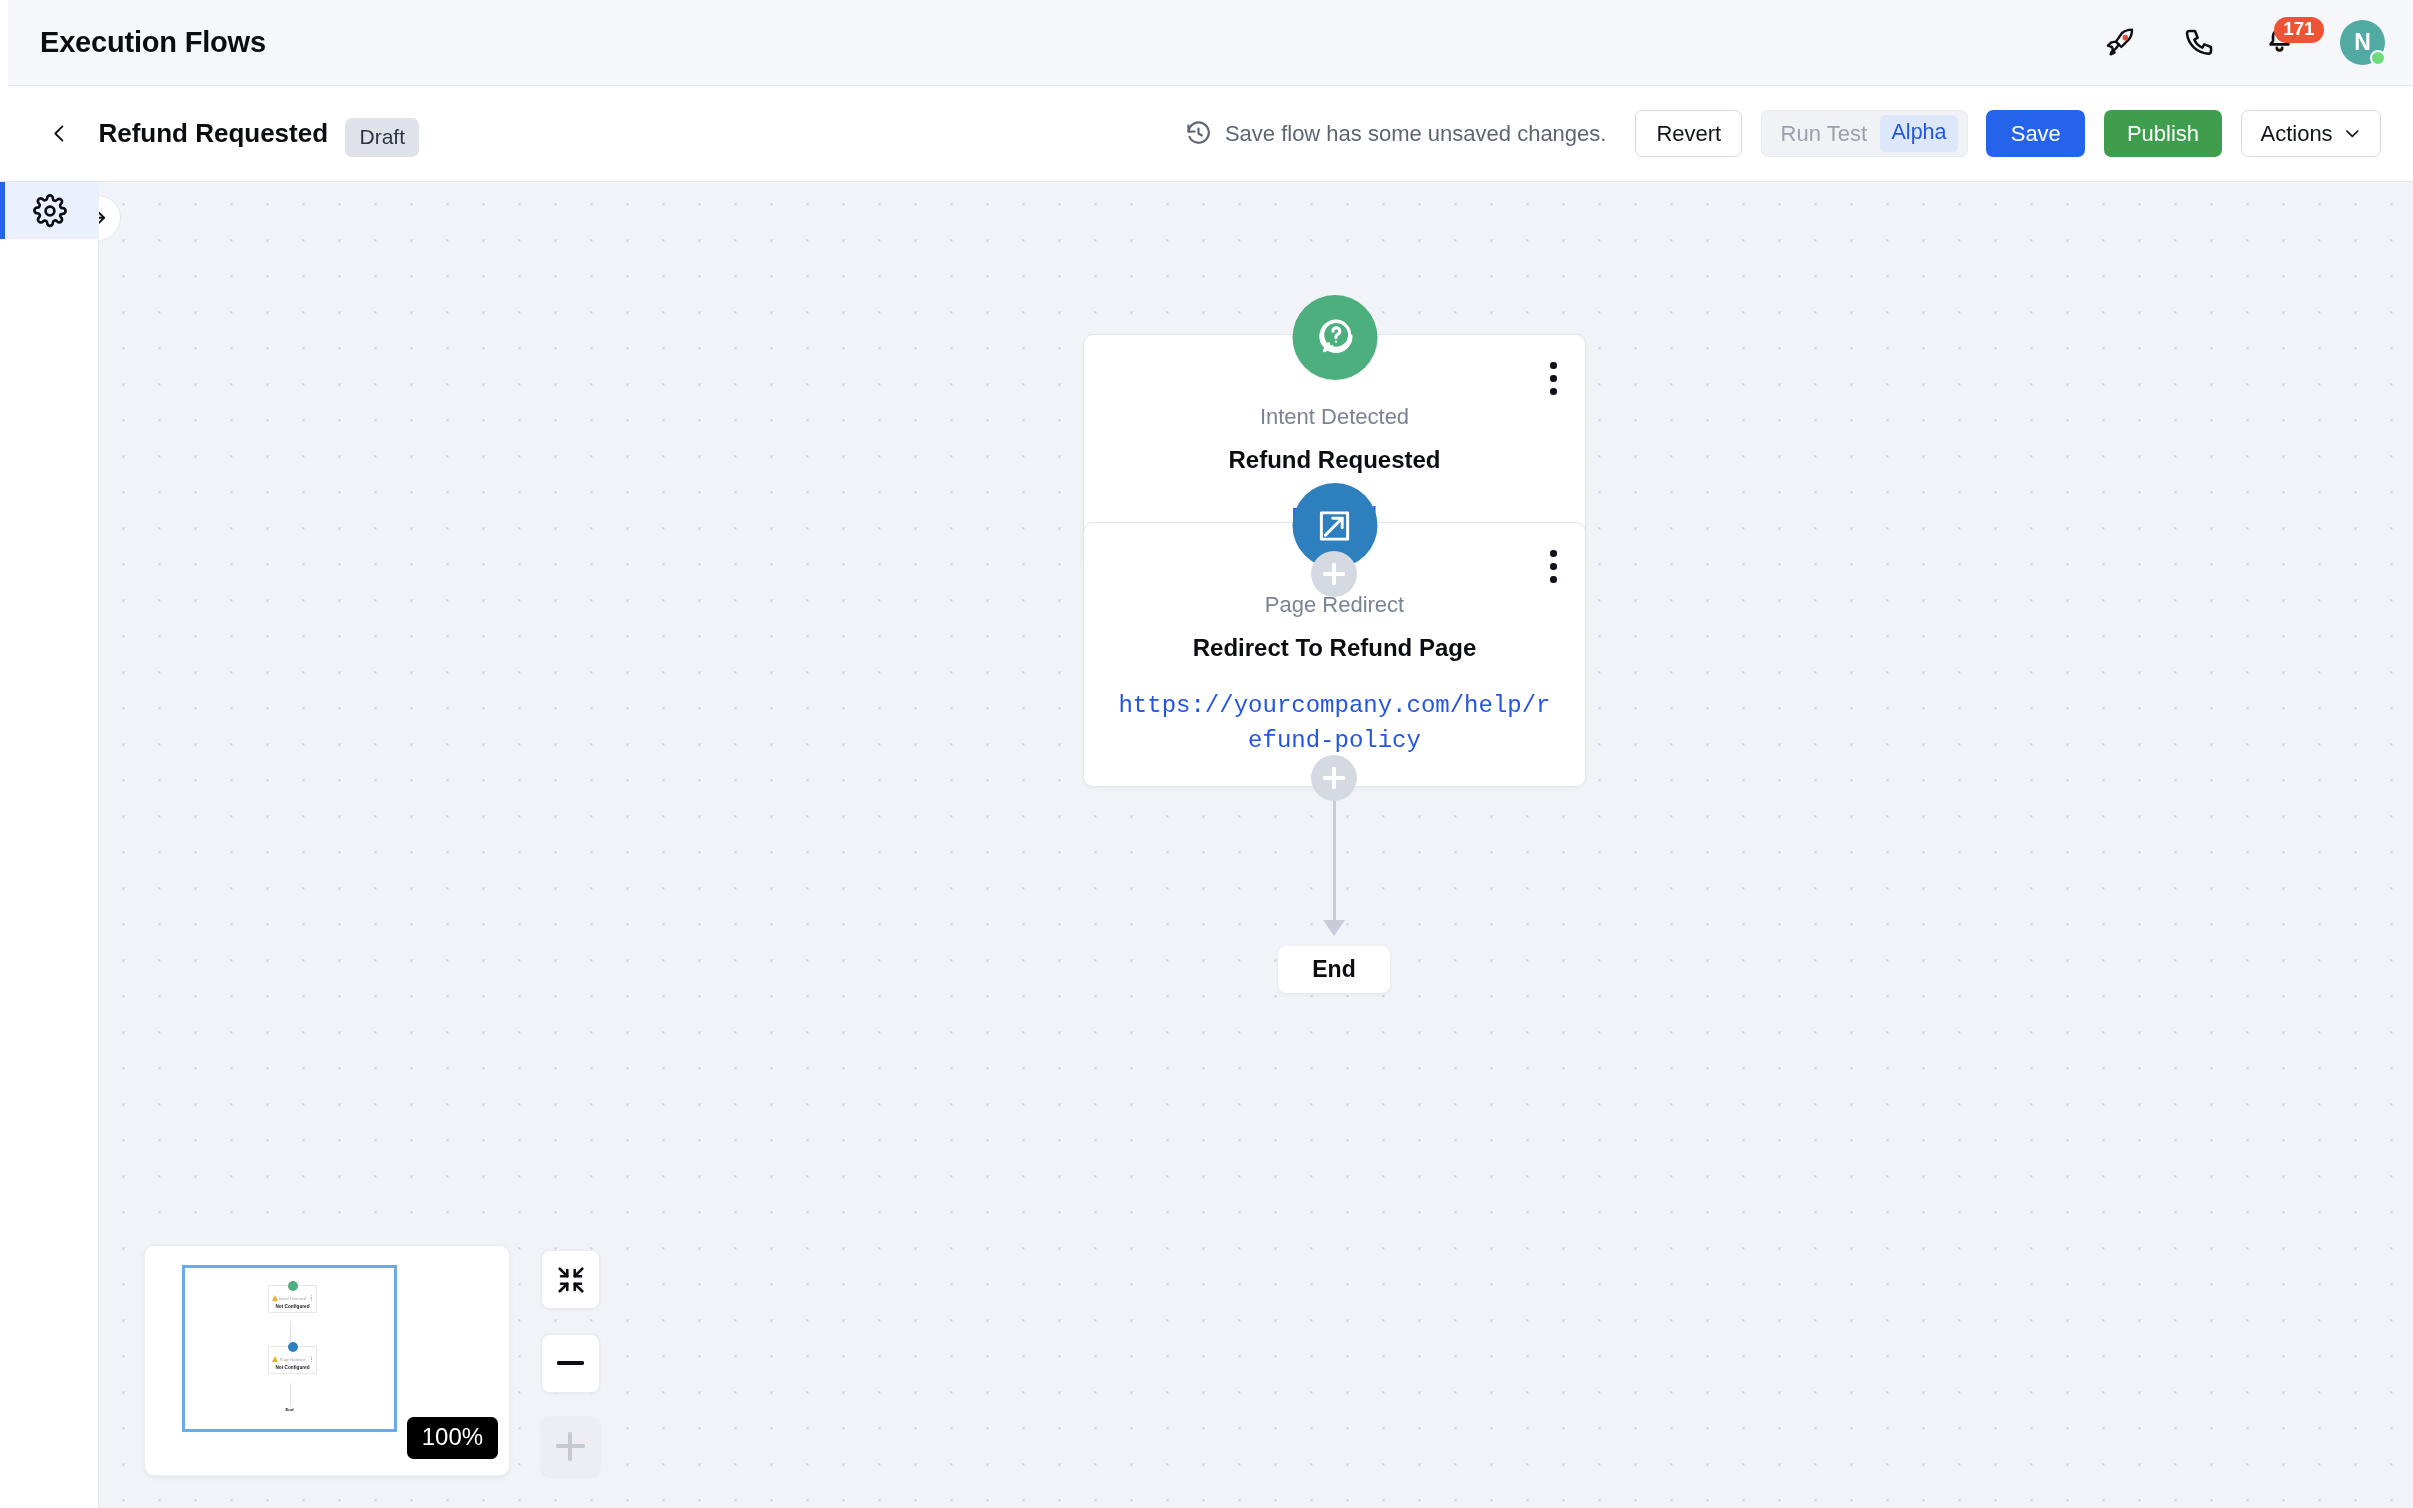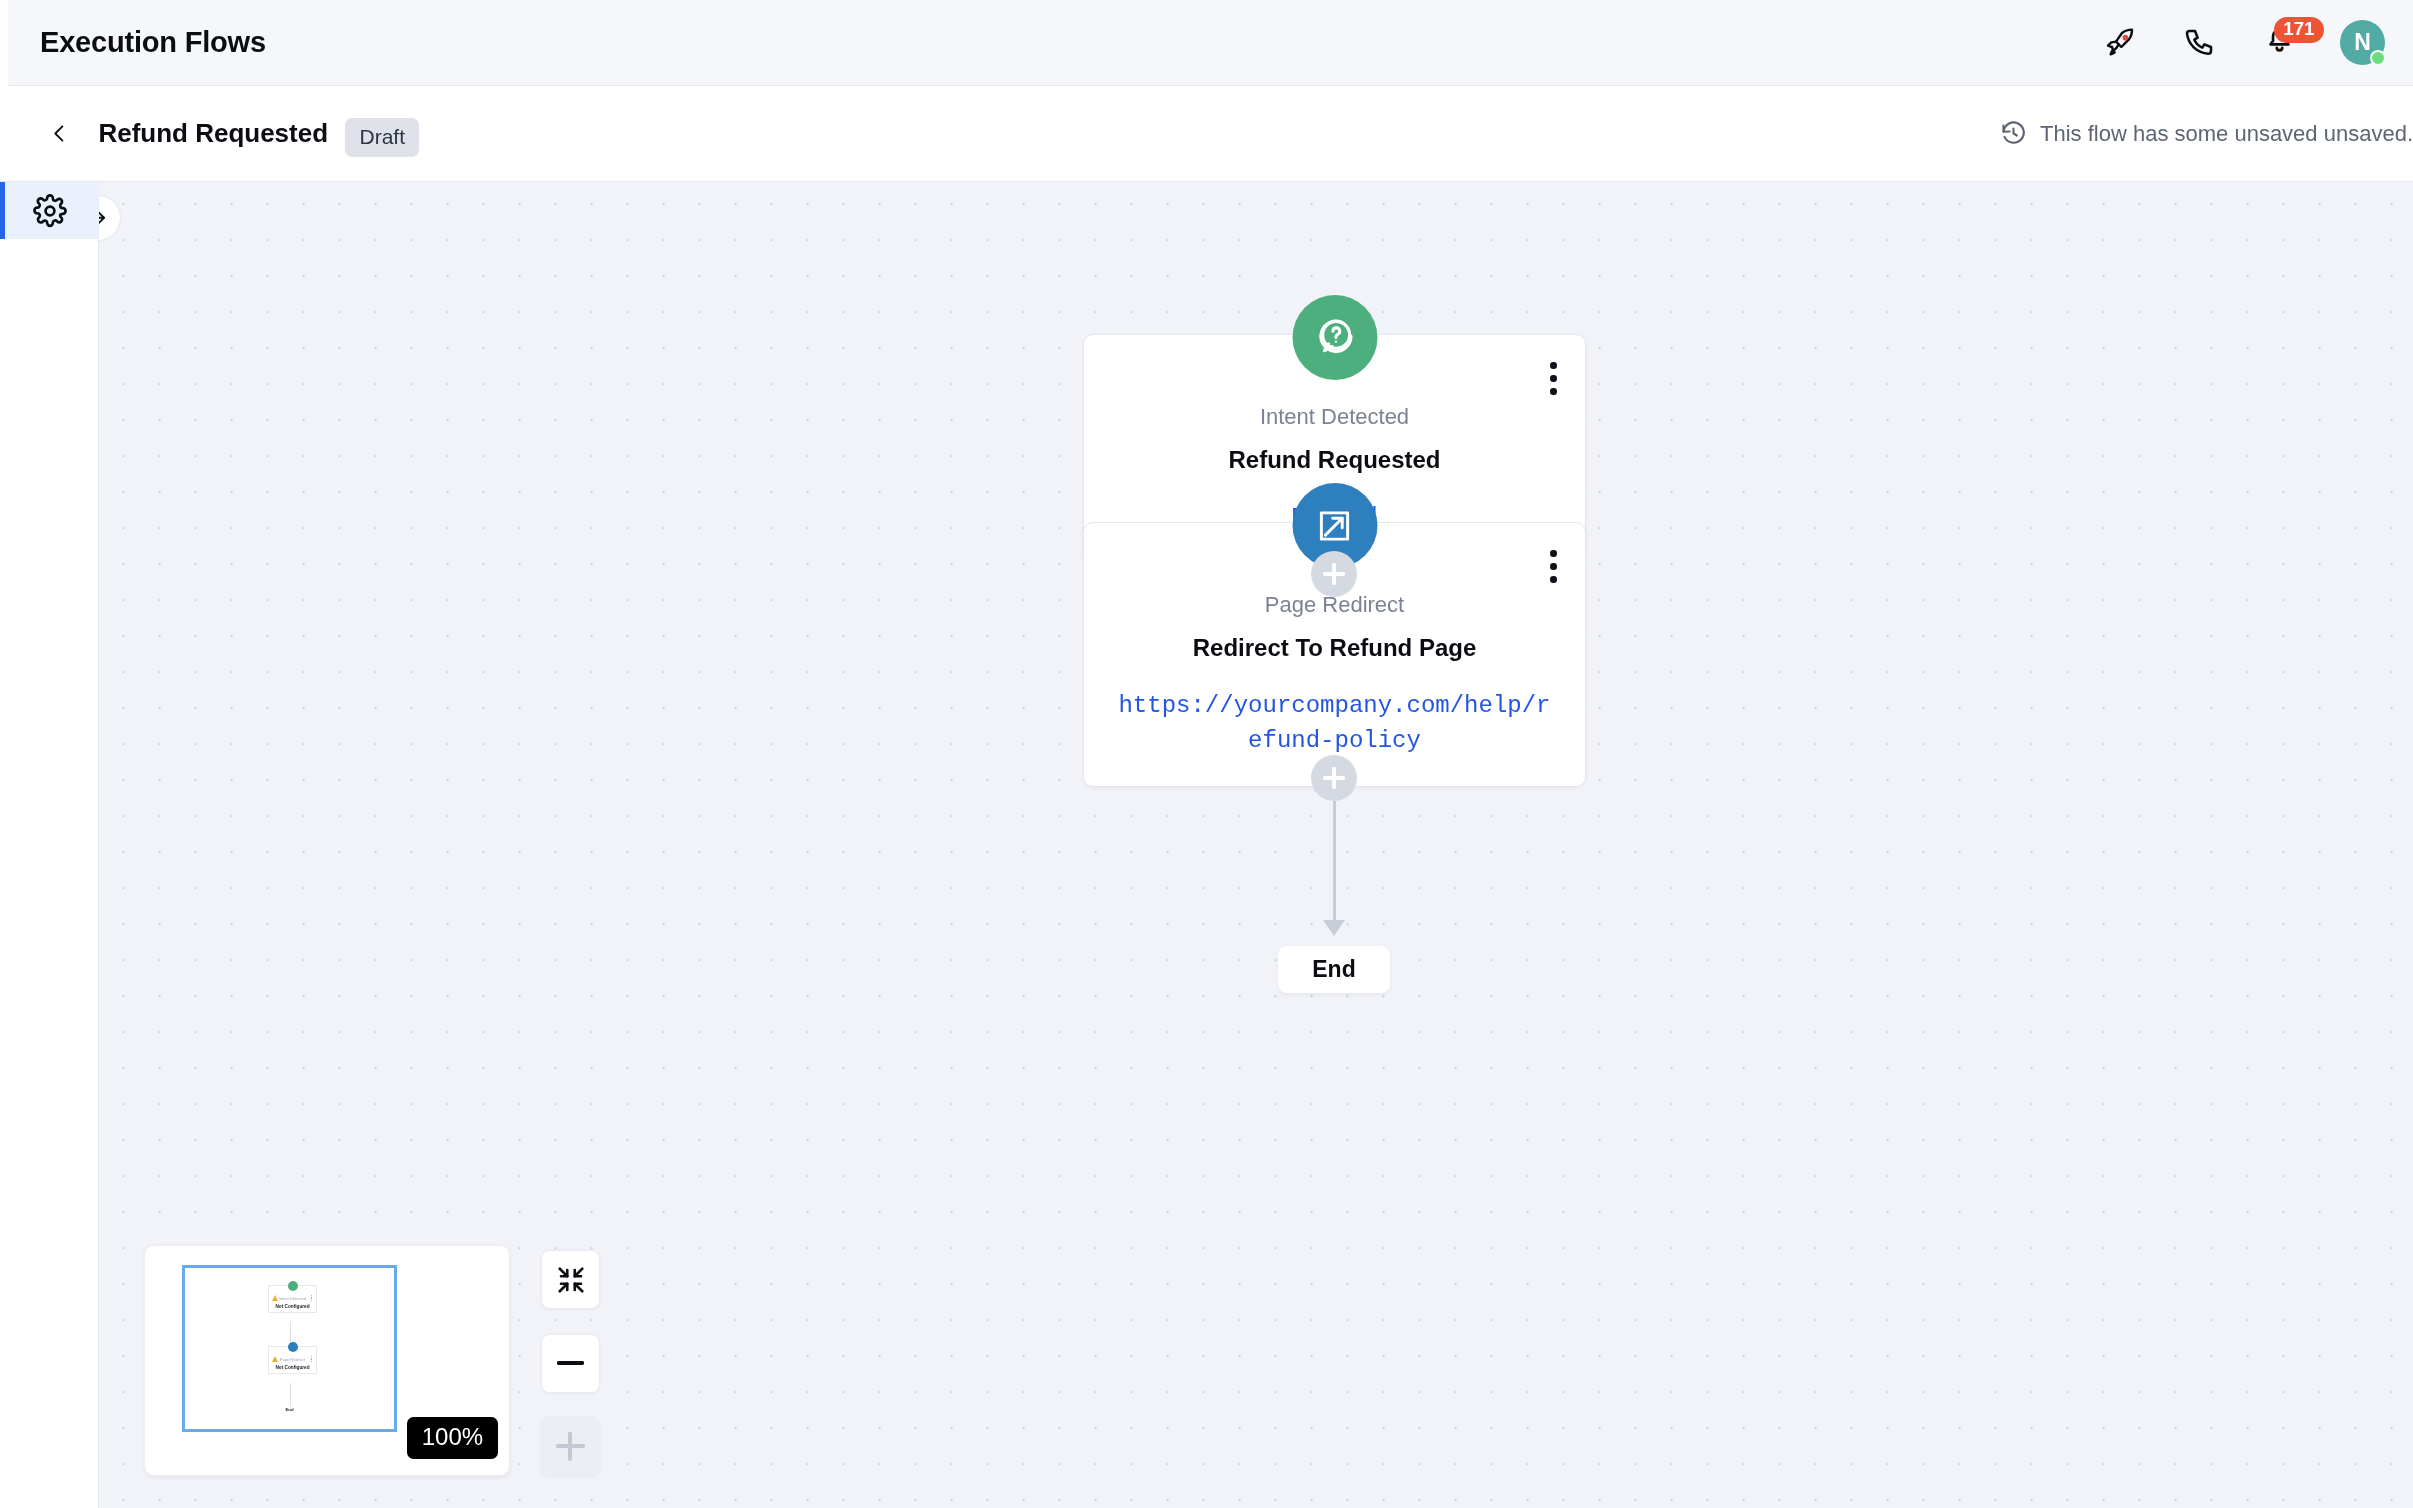--- a/index.html
+++ b/index.html
@@ -315,23 +315,41 @@
   </div>
   <div class="flow-name">Refund Requested</div>
   <div class="draft-badge">Draft</div>
 
   <div class="unsaved">
     <svg width="27" height="27" viewBox="0 0 24 24" fill="none" stroke="#5d6573" stroke-width="1.9" stroke-linecap="round" stroke-linejoin="round">
       <path d="M3.2 10.2A9 9 0 1 1 4 15"></path>
       <polyline points="3 5 3.2 10.4 8.6 10.2"></polyline>
       <polyline points="12 7.6 12 12 15 13.8"></polyline>
     </svg>
-    <span>This flow has some unsaved unsaved.</span>
-  </div>
-
+    <span>Save flow has some unsaved changes.</span>
+  </div>
+
+  <div class="actions-group">
+    <div class="btn btn-outline">Revert</div>
+
+    <div class="btn btn-runtest">
+      <span>Run Test</span>
+      <span class="alpha-badge">Alpha</span>
+    </div>
+
+    <div class="btn btn-save">Save</div>
+    <div class="btn btn-publish">Publish</div>
+
+    <div class="btn btn-actions">
+      <span>Actions</span>
+      <svg width="18.7" height="18.7" viewBox="0 0 24 24" fill="none" stroke="#11141b" stroke-width="2.2" stroke-linecap="round" stroke-linejoin="round">
+        <polyline points="5 9 12 16 19 9"></polyline>
+      </svg>
+    </div>
+  </div>
 </div>
 
 <div class="leftpanel">
   <div class="gear-row">
     <svg width="34" height="34" viewBox="0 0 24 24" fill="none" stroke="#0b0d12" stroke-width="1.9" stroke-linecap="round" stroke-linejoin="round">
       <circle cx="12" cy="12" r="3.1"></circle>
       <path d="M19.3 14.5a1.6 1.6 0 0 0 .3 1.8l.1.1a2 2 0 1 1-2.8 2.8l-.1-.1a1.6 1.6 0 0 0-1.8-.3 1.6 1.6 0 0 0-1 1.5v.2a2 2 0 0 1-4 0v-.1a1.6 1.6 0 0 0-1-1.5 1.6 1.6 0 0 0-1.8.3l-.1.1a2 2 0 1 1-2.8-2.8l.1-.1a1.6 1.6 0 0 0 .3-1.8 1.6 1.6 0 0 0-1.5-1H3a2 2 0 0 1 0-4h.1a1.6 1.6 0 0 0 1.5-1 1.6 1.6 0 0 0-.3-1.8l-.1-.1a2 2 0 1 1 2.8-2.8l.1.1a1.6 1.6 0 0 0 1.8.3H9a1.6 1.6 0 0 0 1-1.5V3a2 2 0 0 1 4 0v.1a1.6 1.6 0 0 0 1 1.5 1.6 1.6 0 0 0 1.8-.3l.1-.1a2 2 0 1 1 2.8 2.8l-.1.1a1.6 1.6 0 0 0-.3 1.8V9a1.6 1.6 0 0 0 1.5 1h.2a2 2 0 0 1 0 4h-.1a1.6 1.6 0 0 0-1.5 1z"></path>
     </svg>
   </div>
 </div>

